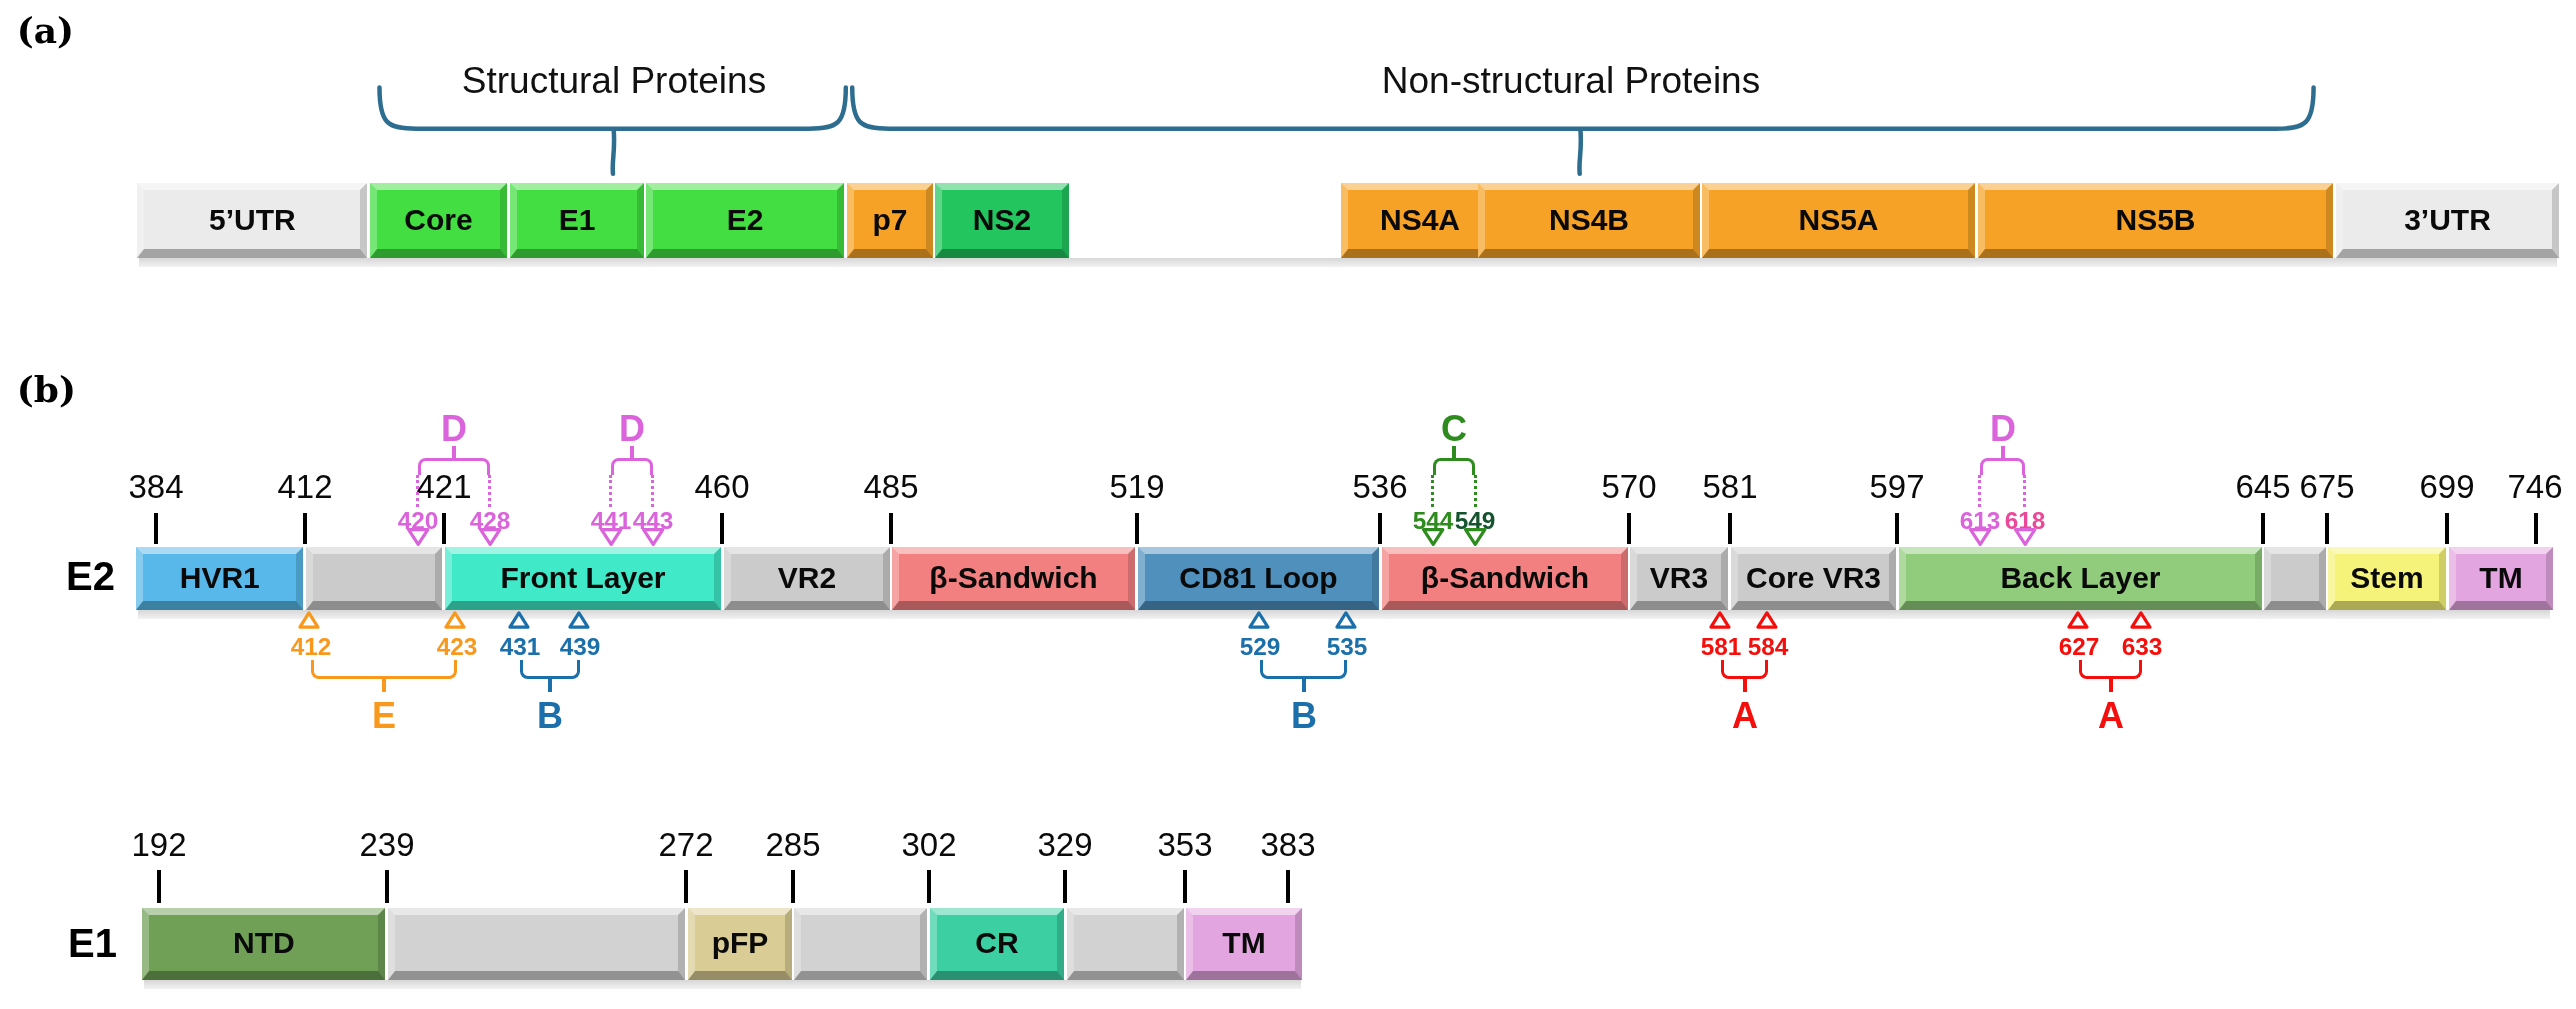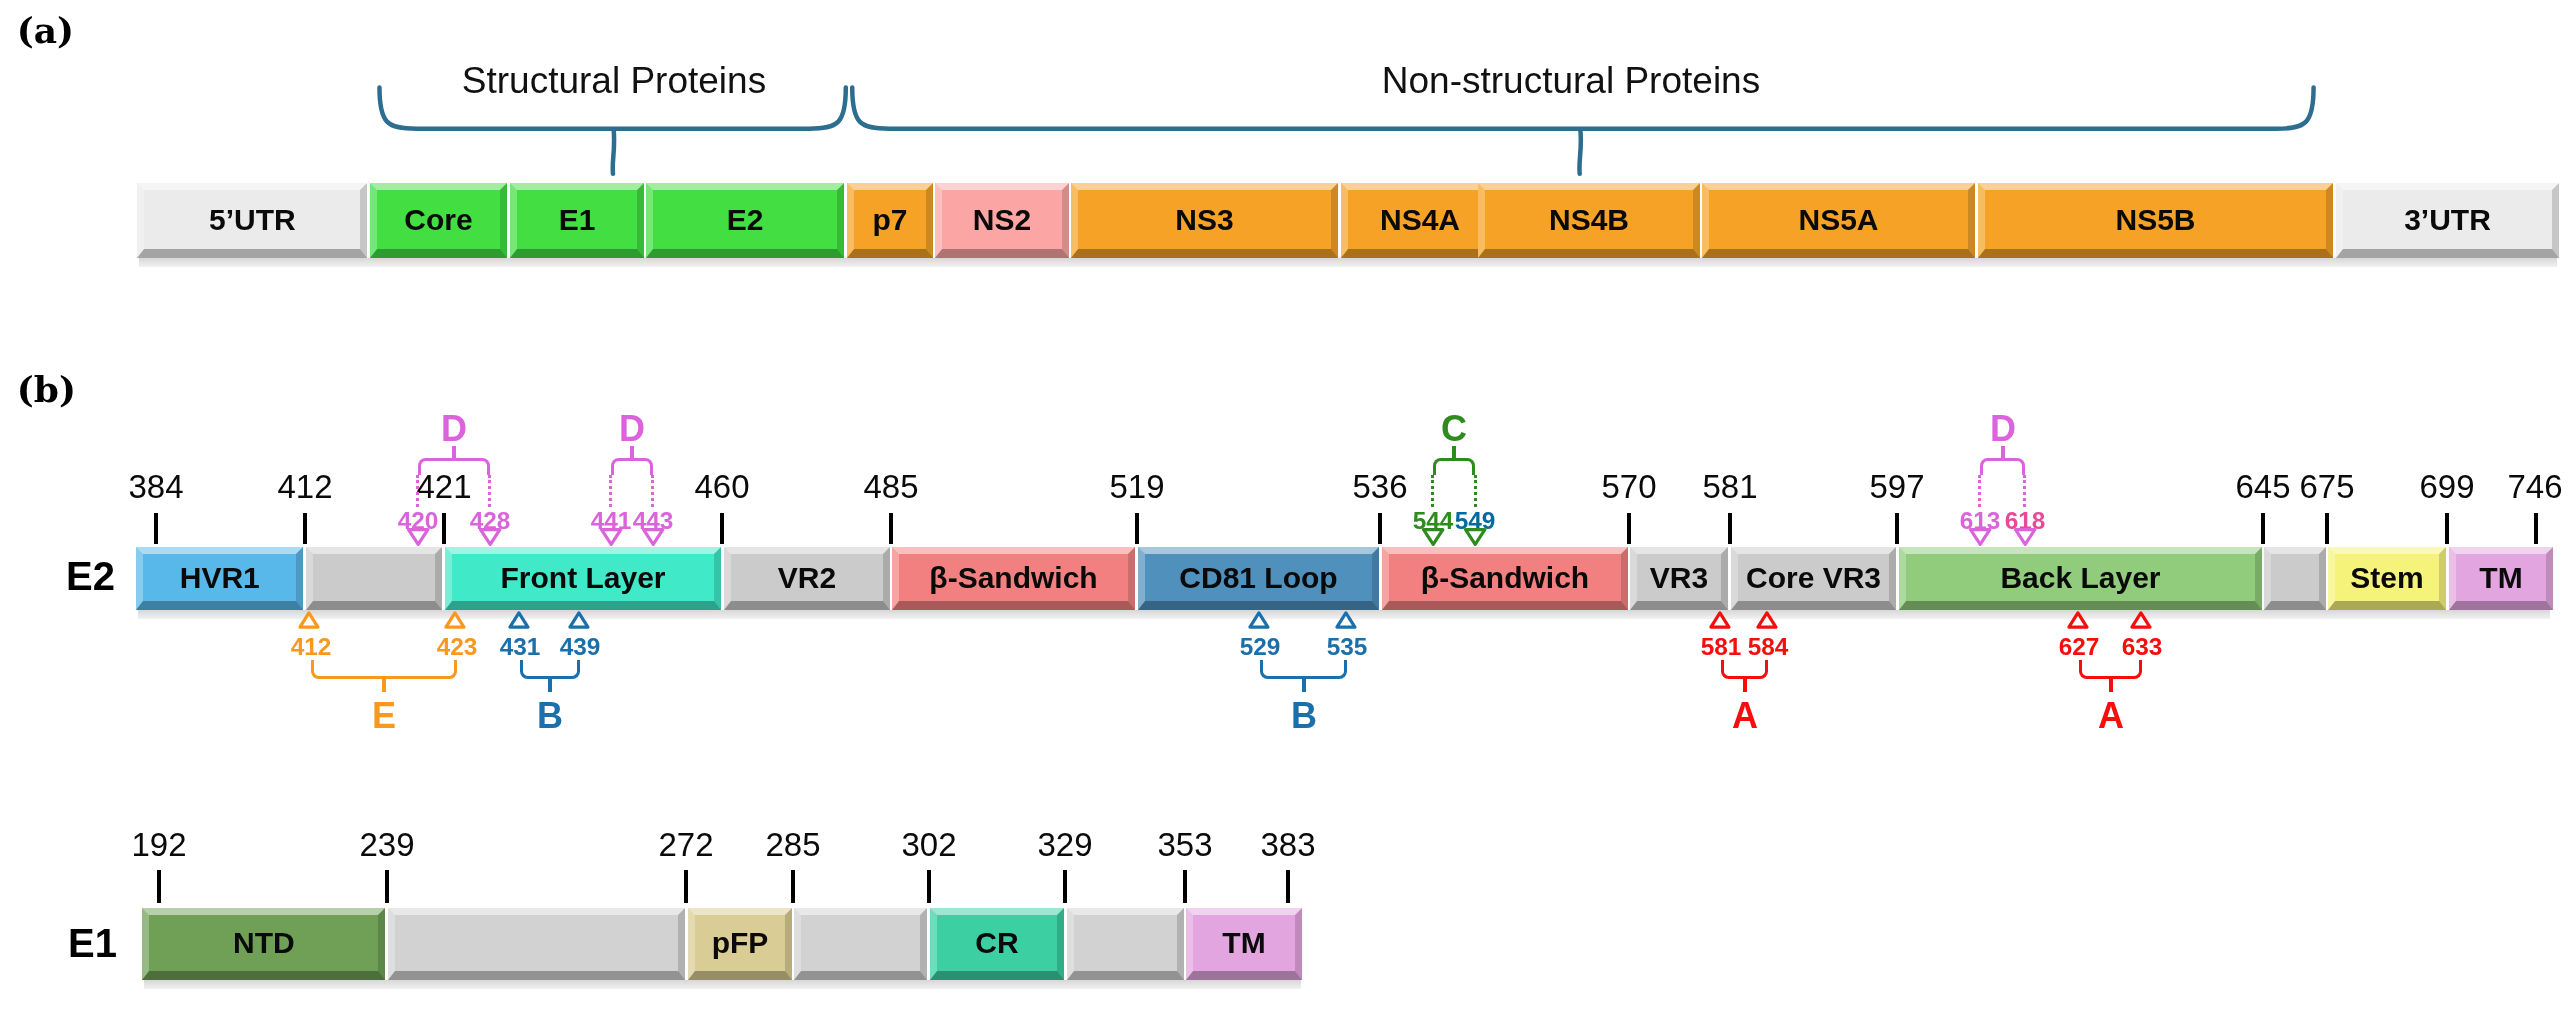--- a/index.html
+++ b/index.html
@@ -57,25 +57,22 @@
         </div>
         <div class="seg" style="left: 374px; width: 134px; background: rgb(66, 222, 66);">
           <div class="seg-label">E1</div>
         </div>
         <div class="seg" style="left: 510px; width: 198px; background: rgb(66, 222, 66);">
           <div class="seg-label">E2</div>
         </div>
         <div class="seg" style="left: 711px; width: 86px; background: rgb(245, 162, 38);">
           <div class="seg-label">p7</div>
         </div>
-        <div class="seg" style="left: 799px; width: 134px; background: #fca5a5;">
+        <div class="seg" style="left: 799px; width: 134px; background: #22c55e;">
           <div class="seg-label">NS2</div>
-        </div>
-        <div class="seg" style="left: 935px; width: 267px; background: rgb(245, 162, 38);">
-          <div class="seg-label">NS3</div>
         </div>
         <div class="seg" style="left: 1205px; width: 158px; background: rgb(245, 162, 38);">
           <div class="seg-label">NS4A</div>
         </div>
         <div class="seg" style="left: 1342px; width: 222px; background: rgb(245, 162, 38);">
           <div class="seg-label">NS4B</div>
         </div>
         <div class="seg" style="left: 1566px; width: 273px; background: rgb(245, 162, 38);">
           <div class="seg-label">NS5A</div>
         </div>
@@ -191,21 +188,21 @@
         <div class="ann-letter" style="left: 1454px; top: 408px; color: rgb(46, 139, 30);">C</div>
         <div class="brace-down" style="left: 1433px; top: 458px; width: 42px; border-color: rgb(46, 139, 30);">
           <div class="stem" style="background: rgb(46, 139, 30);"></div>
         </div>
         <div class="dotline" style="left: 1431px; top: 475px; height: 32px; border-color: rgb(46, 139, 30);"></div>
         <div class="site-label" style="left: 1433px; top: 507px; color: rgb(46, 139, 30);">544</div>
         <div class="tri" style="left: 1421px; top: 527px;"><svg width="24.4" height="19.3" viewBox="0 0 38 30">
             <path d="M4 4 L34 4 L19 27 Z" fill="#ffffff" stroke="#2e8b1e" stroke-width="5" stroke-linejoin="round"></path>
           </svg></div>
         <div class="dotline" style="left: 1474px; top: 475px; height: 32px; border-color: rgb(46, 139, 30);"></div>
-        <div class="site-label" style="left: 1475px; top: 507px; color: #0369a1;">549</div>
+        <div class="site-label" style="left: 1475px; top: 507px; color: #14532d;">549</div>
         <div class="tri" style="left: 1463px; top: 527px;"><svg width="24.4" height="19.3" viewBox="0 0 38 30">
             <path d="M4 4 L34 4 L19 27 Z" fill="#ffffff" stroke="#2e8b1e" stroke-width="5" stroke-linejoin="round"></path>
           </svg></div>
       </div>
       <div>
         <div class="ann-letter" style="left: 2003px; top: 408px; color: rgb(219, 99, 219);">D</div>
         <div class="brace-down" style="left: 1980px; top: 458px; width: 45px; border-color: rgb(219, 99, 219);">
           <div class="stem" style="background: rgb(219, 99, 219);"></div>
         </div>
         <div class="dotline" style="left: 1978px; top: 475px; height: 32px; border-color: rgb(219, 99, 219);"></div>

